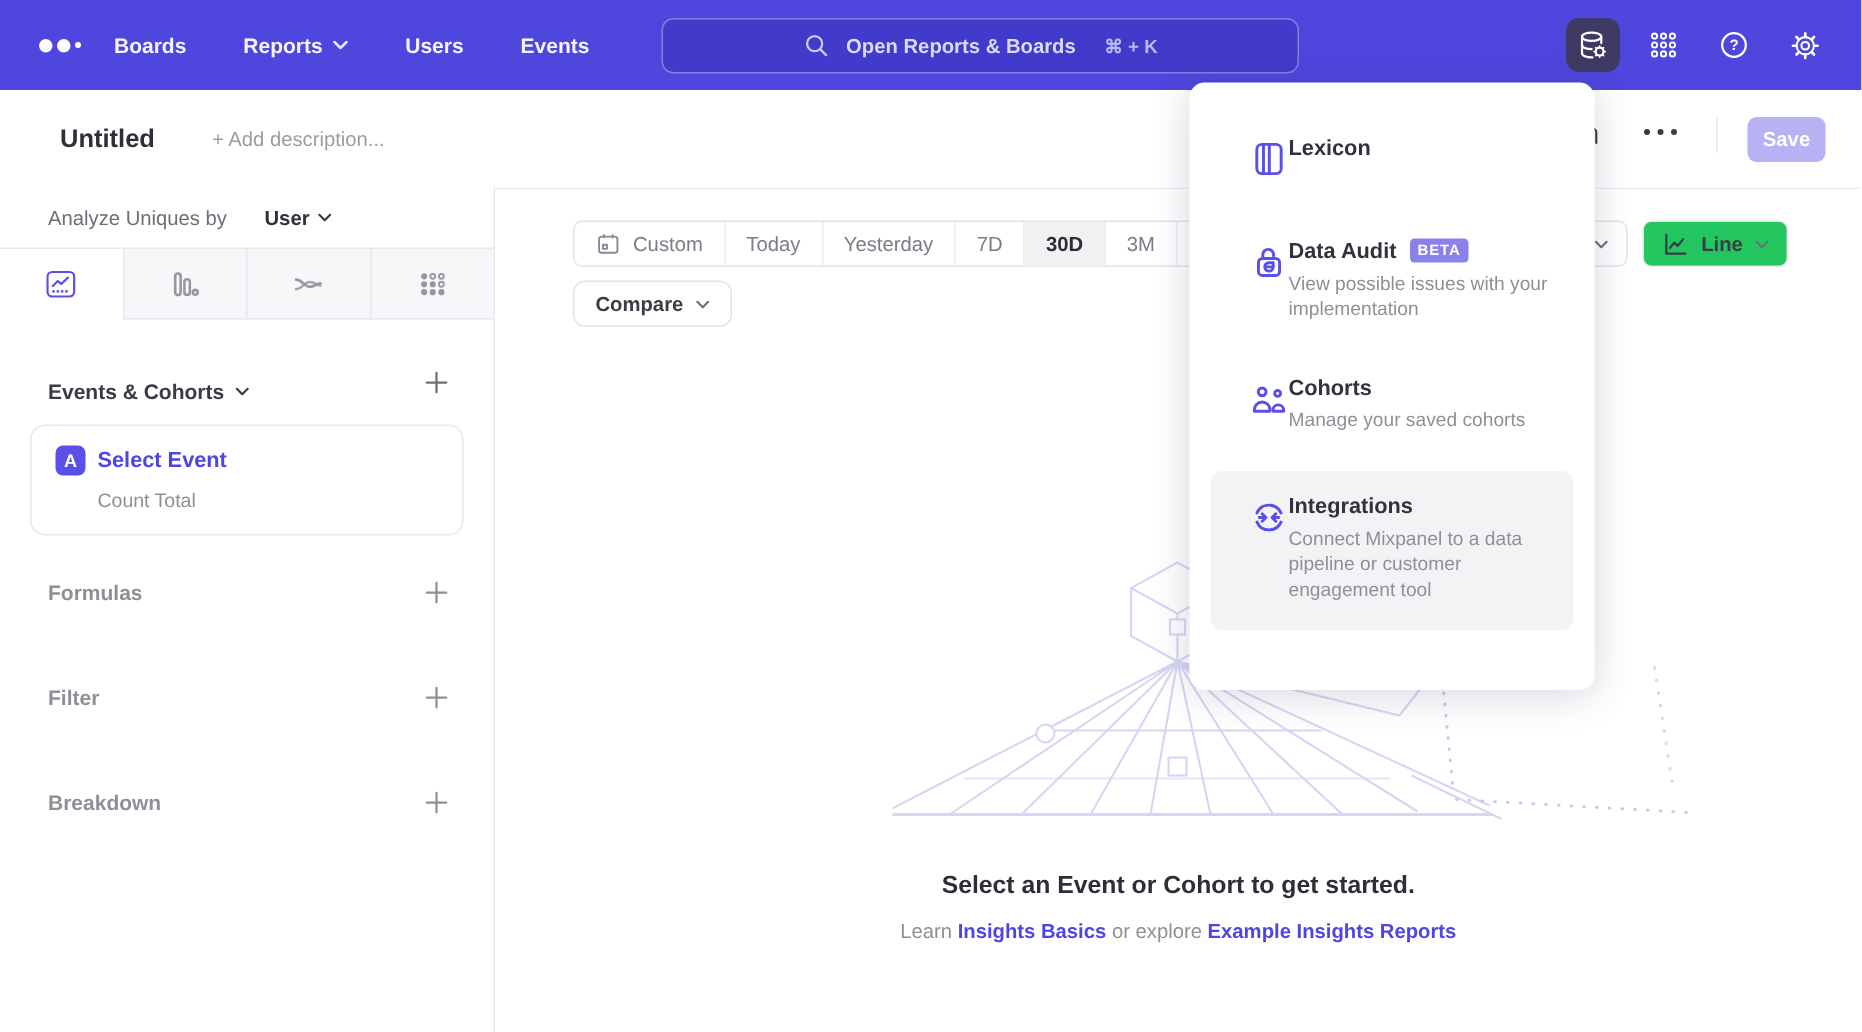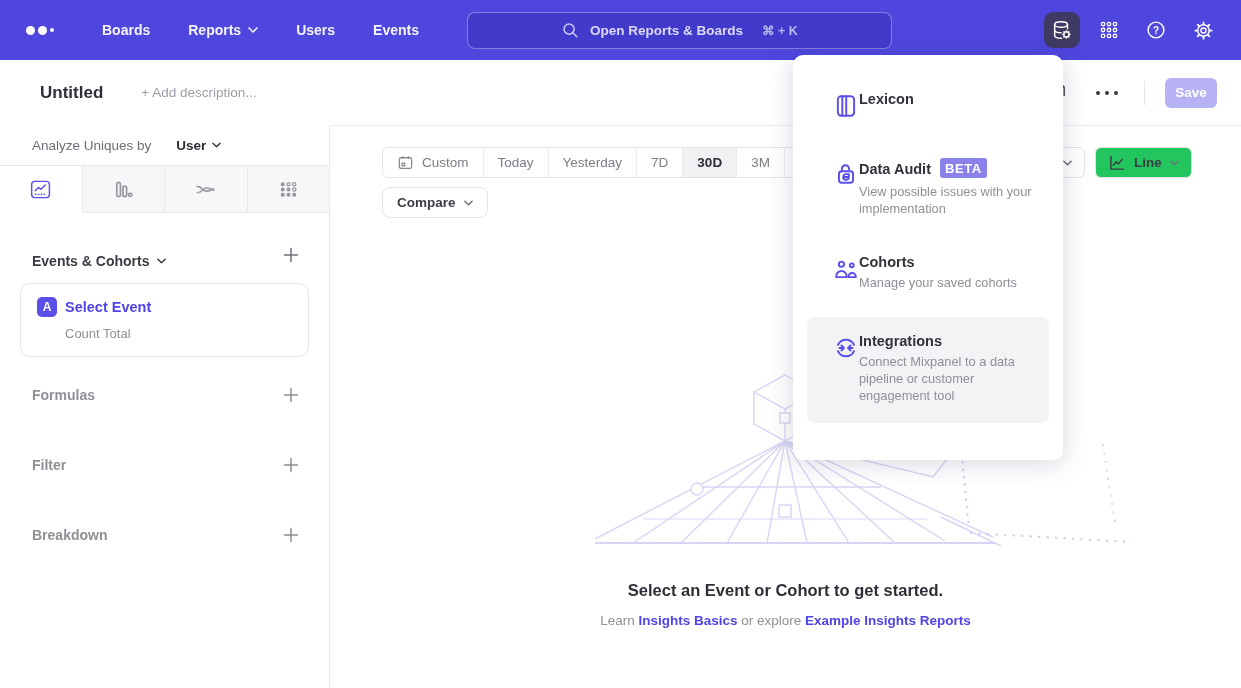--- a/index.html
+++ b/index.html
@@ -7,21 +7,21 @@
     font-family:"Liberation Sans", sans-serif; -webkit-font-smoothing:antialiased; }
   .app { position:relative; width:1241px; height:688px; }
 
   
   .topnav { position:absolute; top:0; left:0; width:100%; height:60px;
     background:#4e46dd; display:flex; align-items:center; z-index:20; }
   .logo { display:flex; align-items:center; gap:3px; margin-left:26px; width:36px; }
   .logo i { display:block; border-radius:50%; background:#fff; }
   .logo .d1,.logo .d2 { width:9px; height:9px; }
   .logo .d3 { width:4px; height:4px; }
-  .nav-links { display:flex; align-items:center; gap:38px; margin-left:40px; }
+  .nav-links { display:flex; align-items:center; gap:38px; margin-left:14px; }
   .nav-link { color:#f4f4fd; font-size:14px; font-weight:600; display:flex;
     align-items:center; gap:7px; cursor:pointer; }
   .chev { display:inline-block; }
   .search { margin-left:48px; width:425px; height:37px; border-radius:8px;
     background:rgba(28,20,140,0.22); border:1px solid rgba(255,255,255,0.35);
     display:flex; align-items:center; justify-content:center; gap:11px; cursor:pointer; }
   .search .ph { color:#dadaf8; font-size:13.5px; font-weight:600; }
   .search .sc { color:#b9b9ef; font-size:12.5px; font-weight:600; margin-left:8px; }
   .nav-right { margin-left:auto; display:flex; align-items:center; margin-right:20px; }
   .iconbtn { width:36px; height:36px; border-radius:9px; display:flex;
@@ -31,21 +31,21 @@
   .account .txt { display:flex; flex-direction:column; line-height:1.25; }
   .account .org { color:#ffffff; font-size:14px; font-weight:700; }
   .account .proj { color:#d9d8f8; font-size:12px; font-weight:700; }
   .account .chev { margin-left:14px; }
 
   
   .header { position:absolute; top:60px; left:0; width:100%; height:65px;
     background:#fff; display:flex; align-items:center; padding:0 24px 0 40px; z-index:5; }
   .title { font-size:17px; font-weight:700; color:#2f2f3a; }
   .desc { margin-left:38px; font-size:13.5px; color:#9c9ca6; cursor:text; }
-  .hdr-right { margin-left:auto; display:flex; align-items:center; }
+  .hdr-right { margin-left:auto; display:flex; align-items:flex-start; }
   .hdr-icon { display:flex; align-items:center; justify-content:center;
     width:30px; height:30px; cursor:pointer; }
   .dots3 { display:flex; gap:5px; margin-left:20px; cursor:pointer; padding:8px 4px; }
   .dots3 i { width:4px; height:4px; border-radius:50%; background:#3a3a44; }
   .vdiv { width:1px; height:24px; background:#e6e6eb; margin:0 20px 0 22px; }
   .save-btn { width:52px; height:30px; border-radius:6px; background:#b7b2f3;
     color:#fff; font-size:13.5px; font-weight:700; border:none; cursor:default; }
 
   
   .content { position:absolute; top:125px; left:0; width:100%; height:563px; display:flex; }
@@ -110,21 +110,21 @@
   .mitem { display:flex; padding:10px 14px 12px 26px; border-radius:8px;
     cursor:pointer; }
   .mitem + .mitem { margin-top:14px; }
   .mitem.hover { background:#f3f3f6; padding-top:16px; padding-bottom:18px; }
   .mitem .micon { width:26px; flex:0 0 26px; padding-top:2px; }
   .mitem .mtitle { font-size:14.5px; font-weight:700; color:#32323c; display:flex;
     align-items:center; }
   .mitem .mdesc { margin-top:4px; font-size:12.8px; line-height:1.35; color:#8f8f98;
     max-width:178px; }
   .beta { display:inline-block; margin-left:9px; background:#8a82ea; color:#fff;
-    font-size:13px; font-weight:700; letter-spacing:0.6px; padding:2.5px 5px;
+    font-size:10px; font-weight:700; letter-spacing:0.6px; padding:2.5px 5px;
     border-radius:3px; transform:translateY(-1px); }
 </style>
 </head>
 <body>
 
 <div class="app">
 
   <nav class="topnav">
     <span class="logo">
       <i class="d1"></i>

